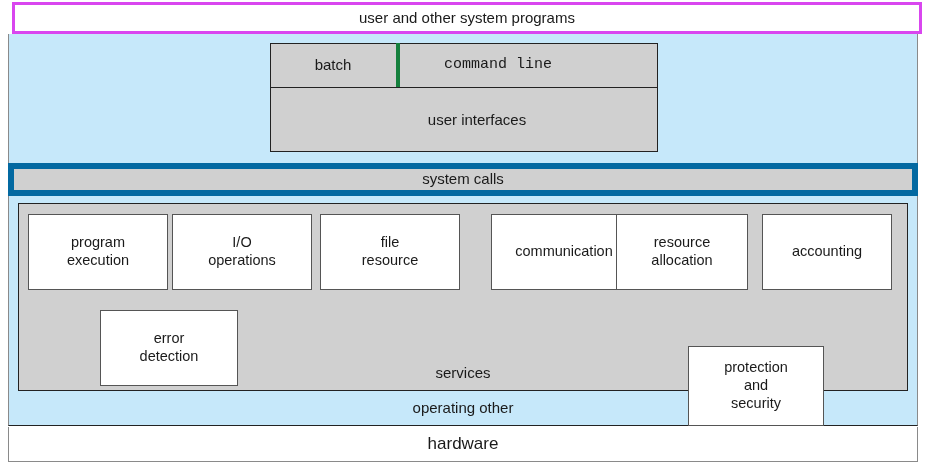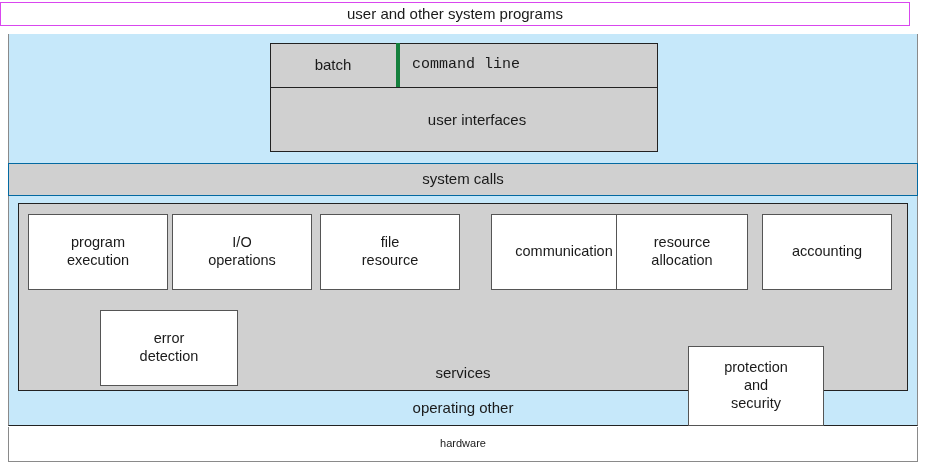--- a/index.html
+++ b/index.html
@@ -21,23 +21,23 @@
     overflow: hidden;
   }
 
   
   .abs      { position: absolute; box-sizing: border-box; }
   .ctr      { display: flex; align-items: center; justify-content: center; text-align: center; }
   .lbl      { color: #1a1a1a; line-height: 1.22; white-space: pre-line; }
 
   
   .band-top {
-    left: 0; top: 2px; width: 910px; height: 24px;
+    left: 12px; top: 2px; width: 910px; height: 32px;
     background: #ffffff;
-    border: 1px solid #d946ef;
+    border: 3px solid #d946ef;
     font-size: 15px;
   }
 
   
   .band-ui {
     left: 8px; top: 34px; width: 910px; height: 129px;
     background: #c6e8fa;
     border-left: 1px solid #8a8a8a;
     border-right: 1px solid #8a8a8a;
   }
@@ -54,36 +54,36 @@
   }
   .ui-cell {
     height: 100%;
     display: flex; align-items: center; justify-content: center;
     font-size: 15px;
     color: #1a1a1a;
   }
   .ui-cell + .ui-cell { border-left: 4px solid #15803d; font-family: Liberation Mono, monospace; }
   .ui-cell-gui  { width: 130px; }
   .ui-cell-bat  { width: 126px; }
-  .ui-cell-cmd  { width: 132px; }
+  .ui-cell-cmd  { width: 132px; padding-left: 32px; }
   .ui-divider {
     left: 270px; top: 87px; width: 388px; height: 0;
     border-top: 1px solid #222222;
   }
   .ui-bottom {
     left: 270px; top: 88px; width: 388px; height: 64px;
     font-size: 15px;
     padding-left: 26px;
   }
 
   
   .band-syscalls {
     left: 8px; top: 163px; width: 910px; height: 33px;
     background: #d0d0d0;
-    border: 1px solid #0369a1;
+    border: 6px solid #0369a1;
     font-size: 15px;
   }
 
   
   .band-os {
     left: 8px; top: 196px; width: 910px; height: 230px;
     background: #c6e8fa;
     border-left: 1px solid #8a8a8a;
     border-right: 1px solid #8a8a8a;
     border-bottom: 1px solid #222222;
@@ -126,21 +126,21 @@
   }
   .svc-err { left: 100px; top: 310px; width: 138px; height: 76px; }
   .svc-prot{ left: 688px; top: 306px; width: 136px; height: 80px; margin-top: 40px; }
 
   
   .band-hw {
     left: 8px; top: 427px; width: 910px; height: 35px;
     background: #ffffff;
     border: 1px solid #8a8a8a;
     border-top: none;
-    font-size: 11px;
+    font-size: 17px;
   }
 </style>
 </head>
 <body>
 
 <div id="diagram">
 
   <div class="abs ctr band-top lbl">user and other system programs</div>
 
   <div class="abs band-ui"></div>

